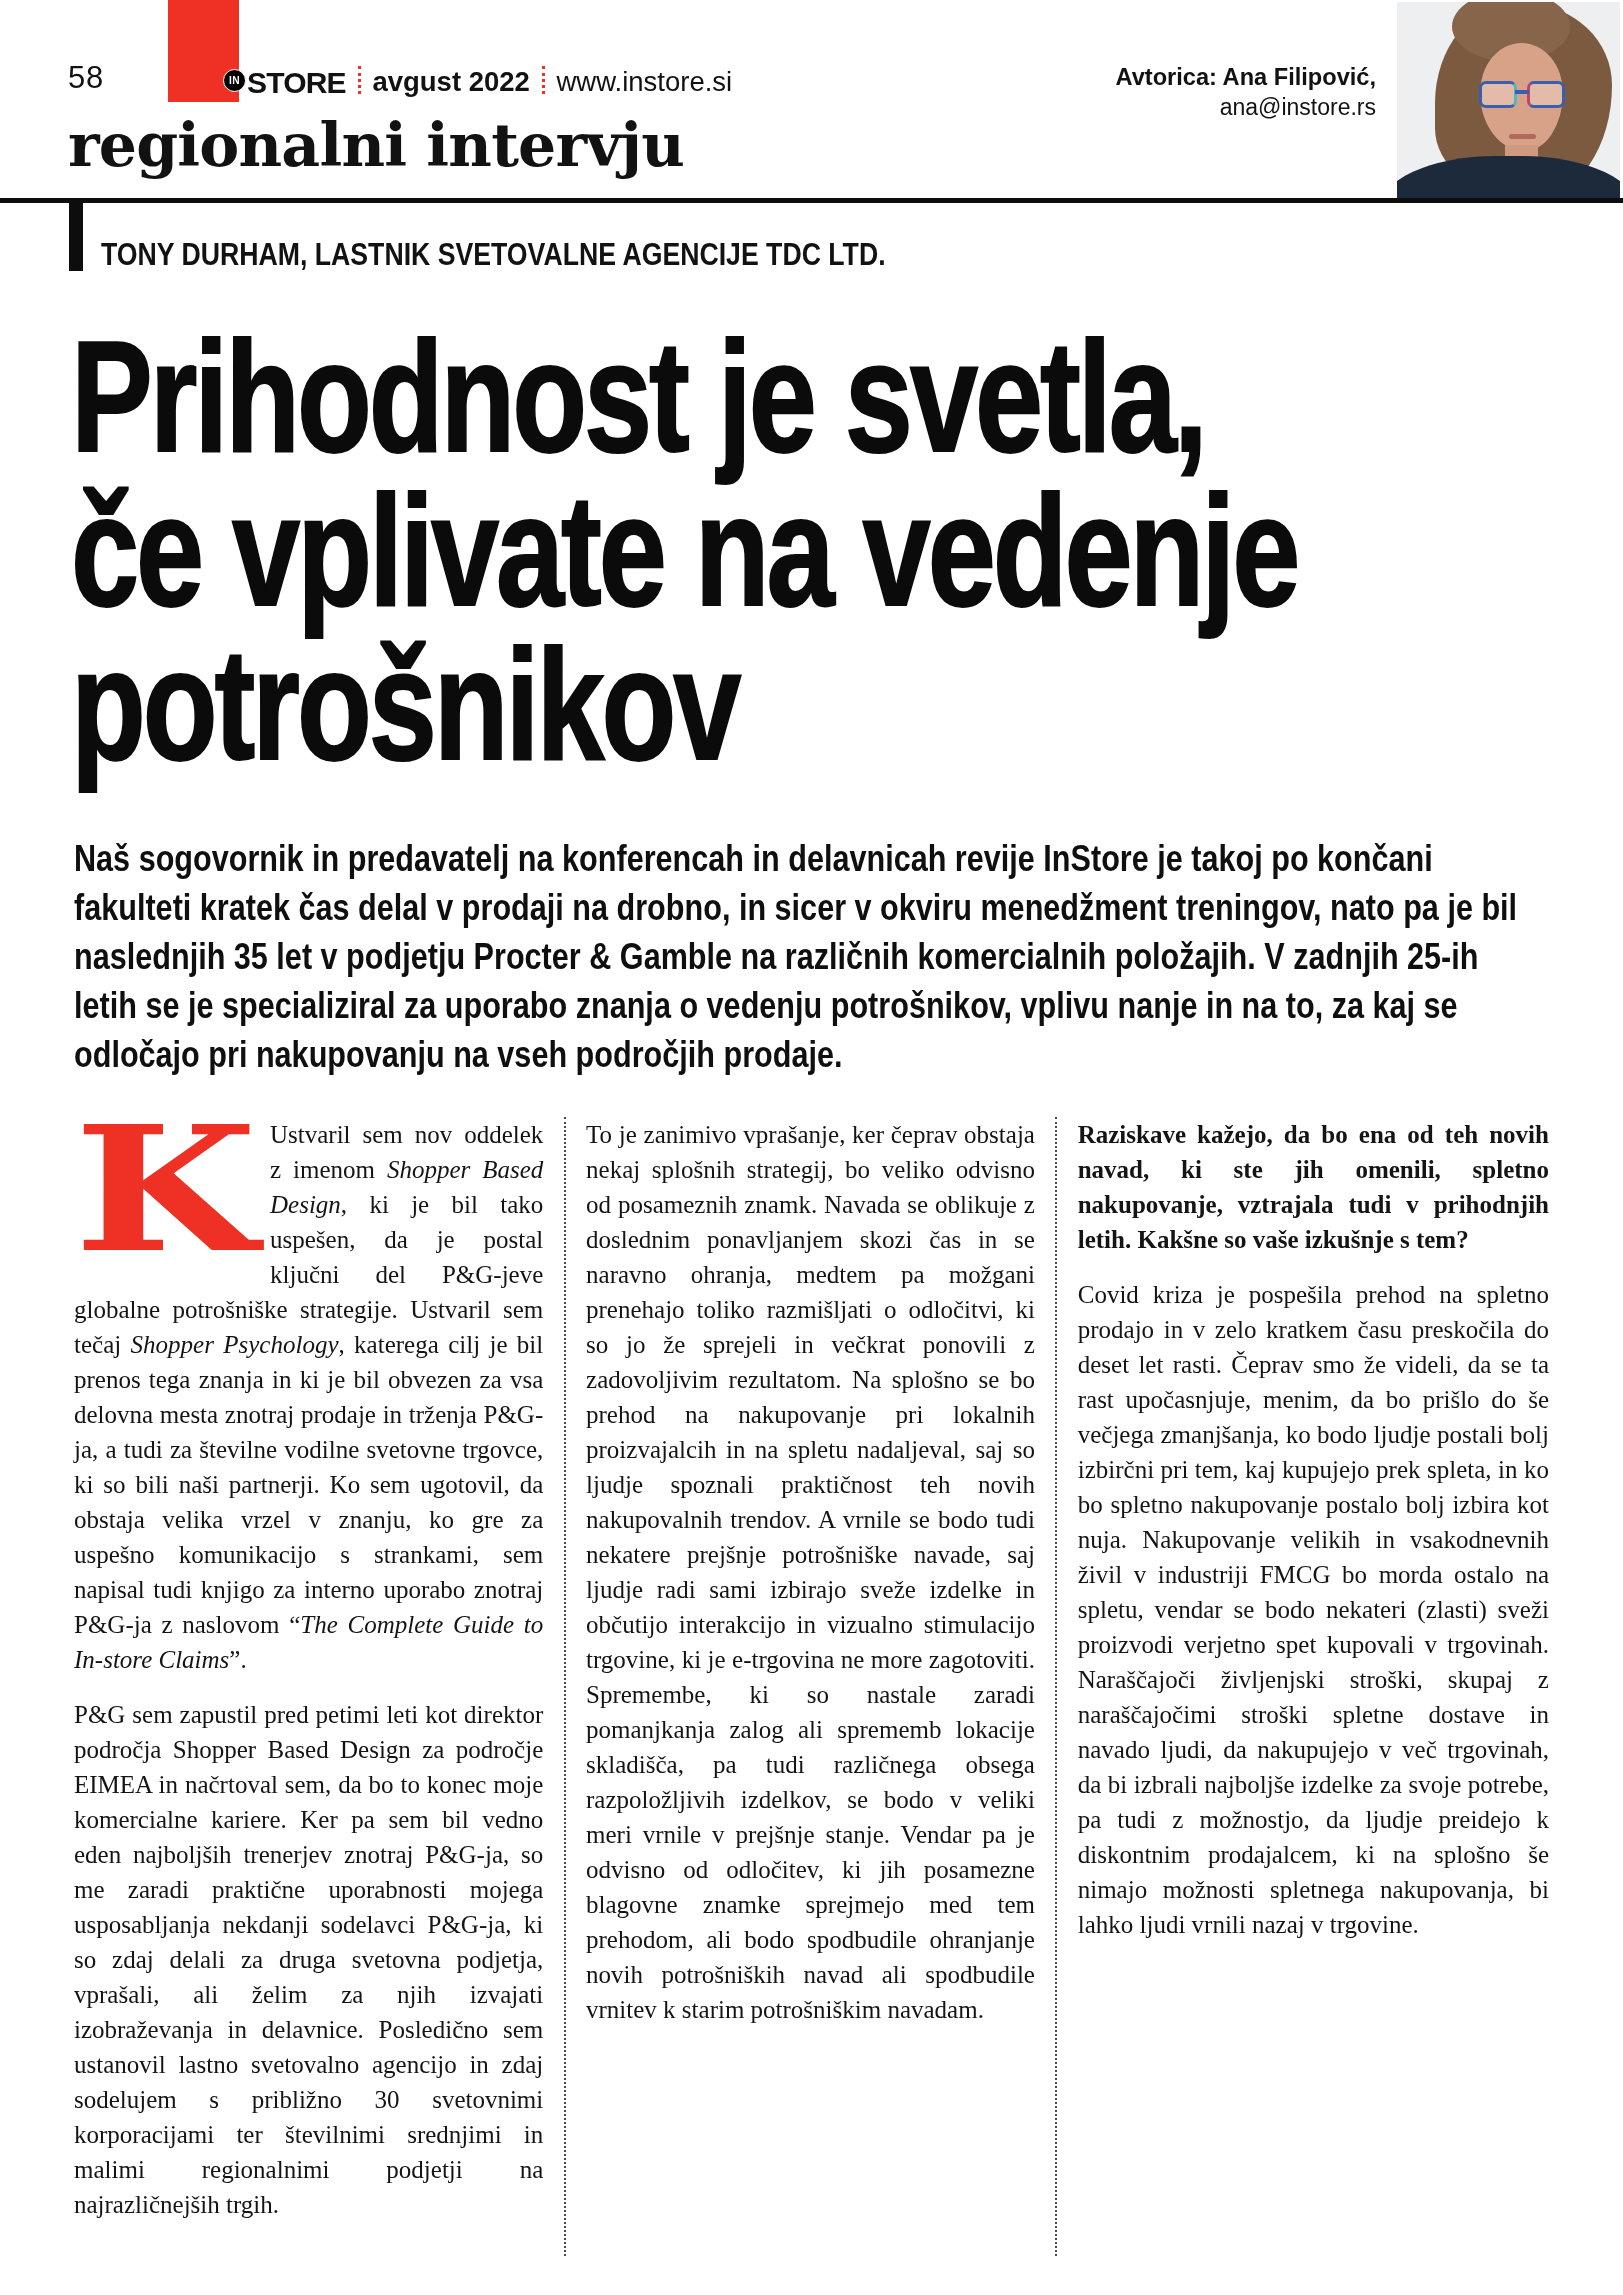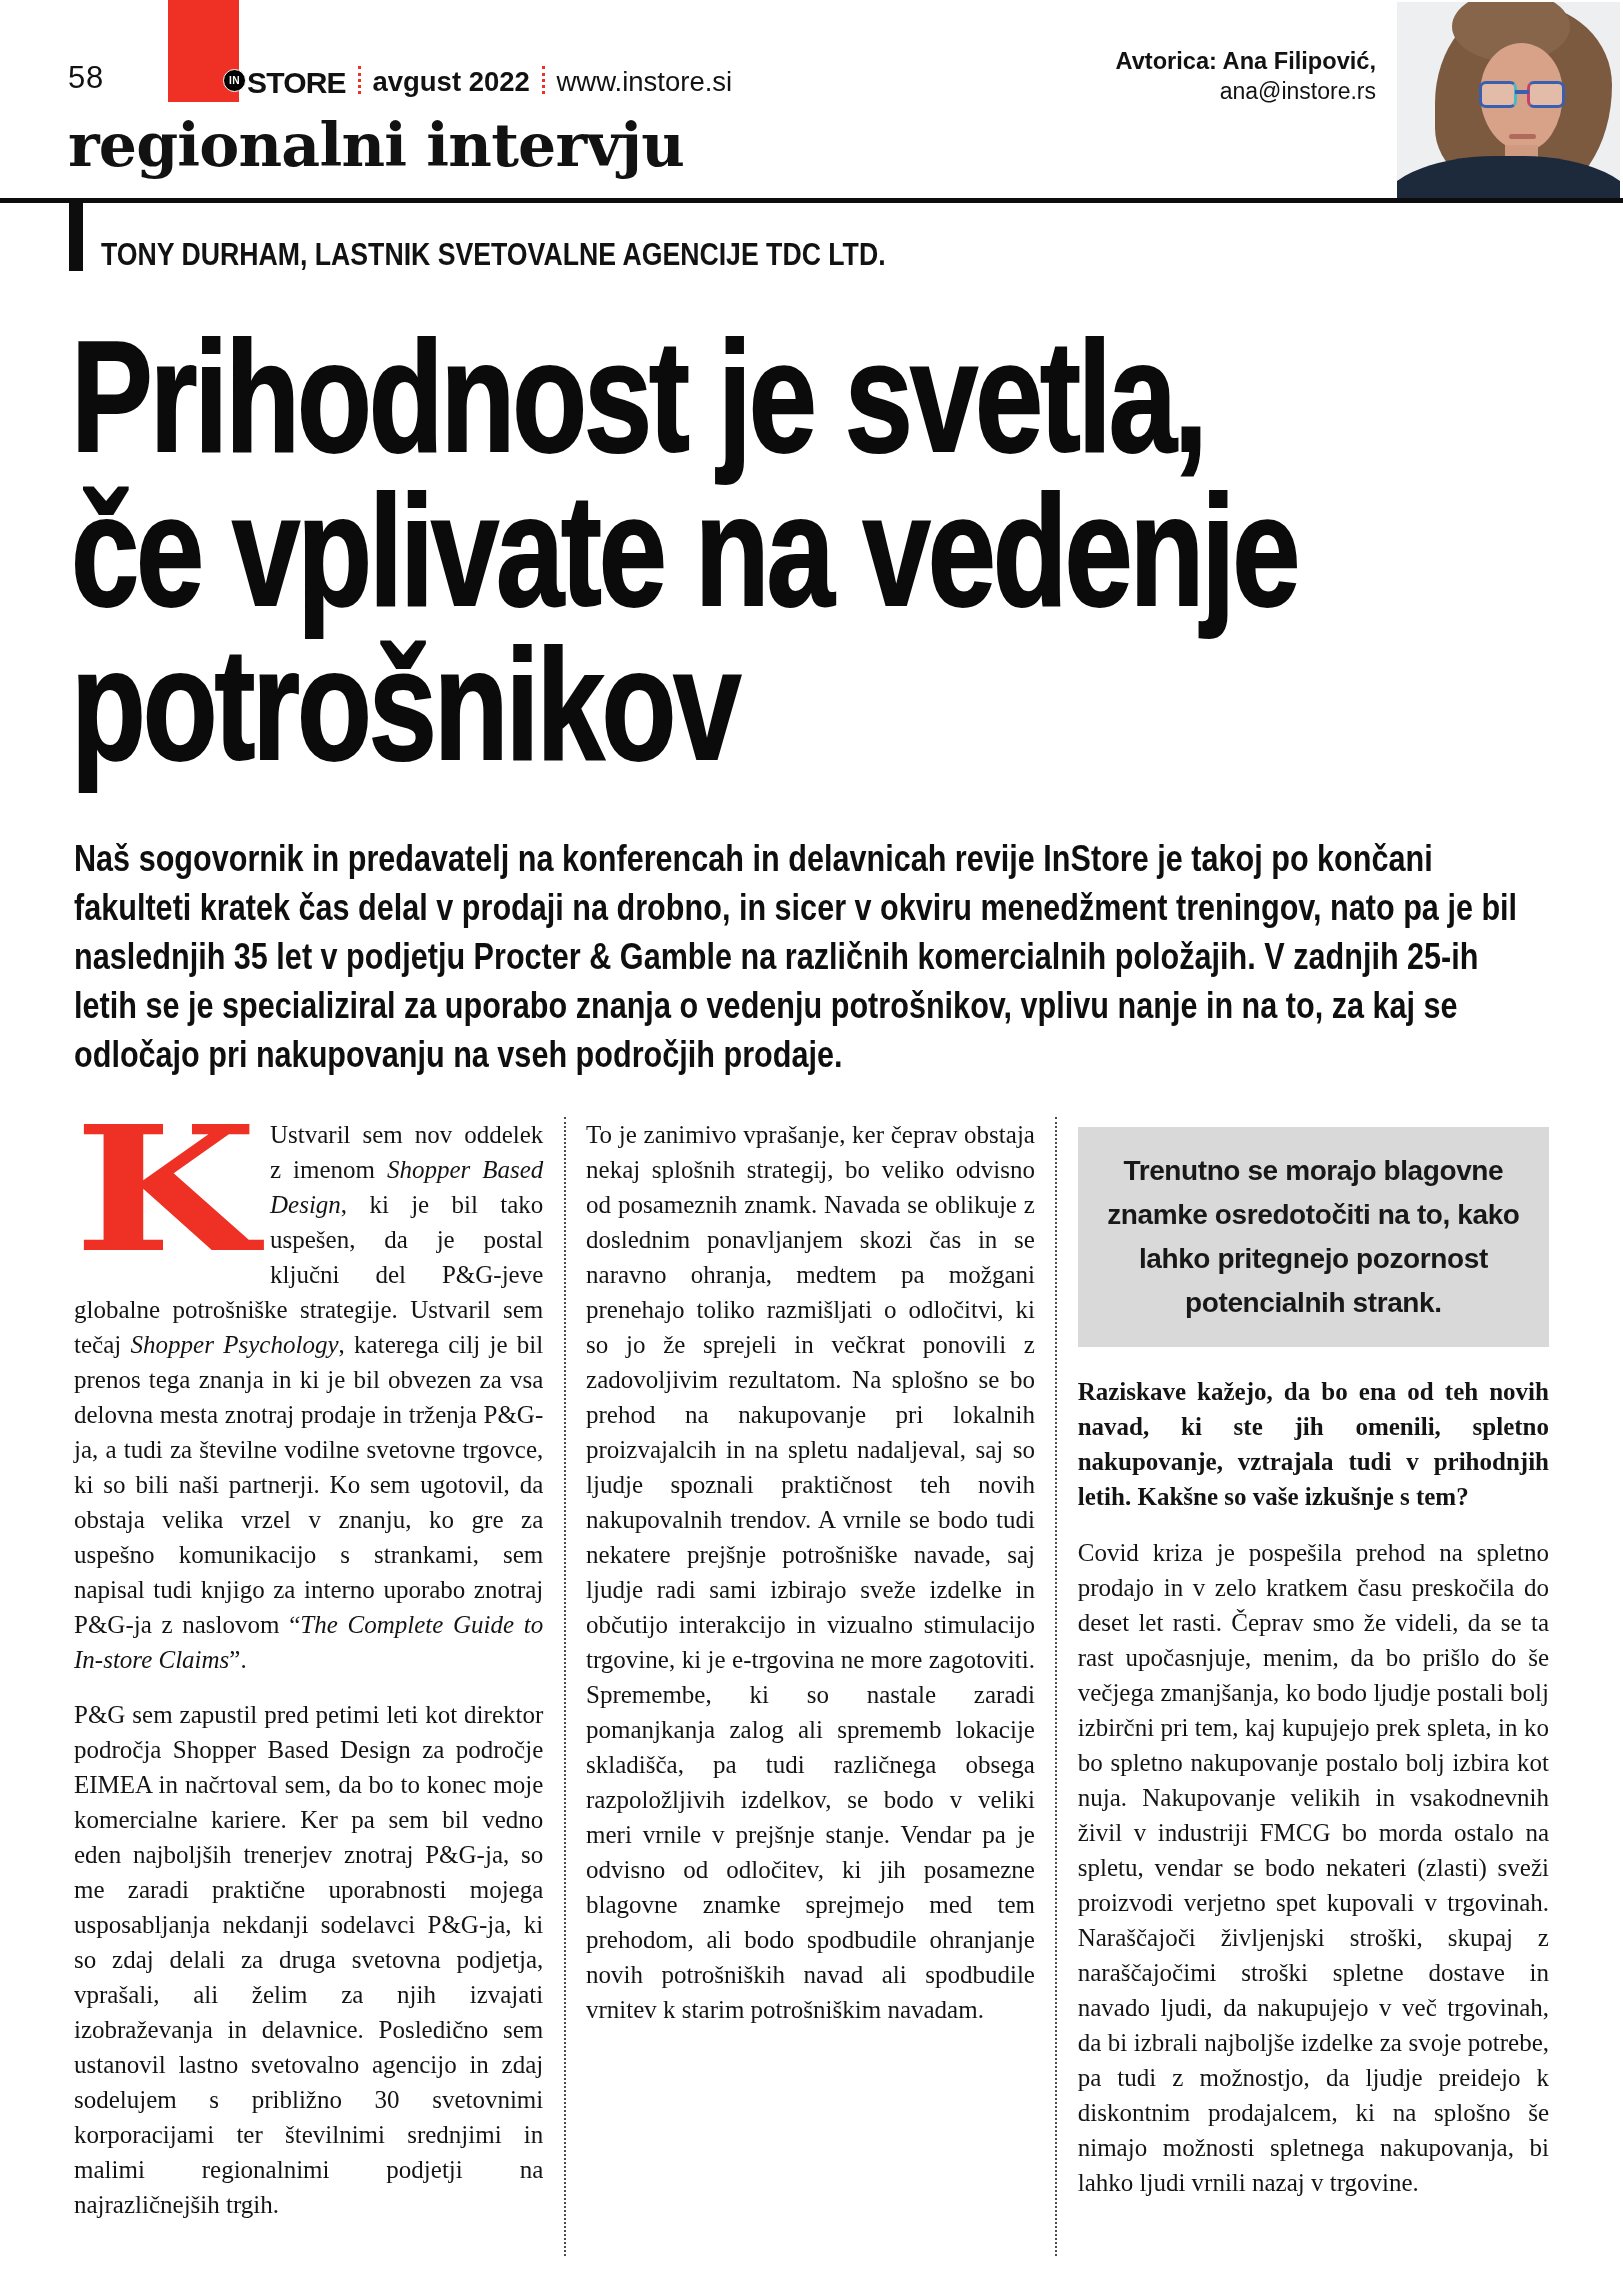--- a/index.html
+++ b/index.html
@@ -30,21 +30,21 @@
   }
   .masthead{position:absolute;left:247px;top:66px;display:flex;gap:11.8px;white-space:nowrap;}
   .m-store{font-size:30px;font-weight:700;letter-spacing:-0.8px;}
   .dot-sep{width:0;height:28px;border-left:3.1px dotted var(--red);}
   .m-issue{font-size:27.5px;font-weight:700;}
   .m-url{font-size:27.5px;font-weight:400;}
   .section-title{
     position:absolute;left:68px;top:110px;
     font-family:"DejaVu Serif",serif;font-weight:700;font-size:60px;letter-spacing:-0.8px;
   }
-  .author{position:absolute;right:247px;top:48px;text-align:right;line-height:1.15;}
+  .author{position:absolute;right:247px;top:64px;text-align:right;line-height:1.15;}
   .author-name{font-size:23.6px;font-weight:700;}
   .author-email{font-size:23px;font-weight:400;margin-top:2.4px;}
   
   .photo{position:absolute;left:1397px;top:2.4px;width:223px;height:198px;background:#edeff1;overflow:hidden;}
   .photo .hair{position:absolute;left:38px;top:1.6px;width:177px;height:193px;background:#7b5a40;
     border-radius:48% 52% 46% 54%/55% 45% 62% 38%;}
   .photo .hair2{position:absolute;left:55px;top:-11px;width:118px;height:71px;background:#87654a;border-radius:50%;}
   .photo .face{position:absolute;left:83px;top:41px;width:83px;height:108px;background:#d7a287;
     border-radius:50% 50% 46% 54%/46% 46% 54% 54%;}
   .photo .lens{position:absolute;top:79px;width:38px;height:27px;border:3.9px solid #3a5fae;border-radius:7px;
@@ -151,20 +151,19 @@
       <span class="dropcap">K</span>
       <p><span>Ustvaril sem nov oddelek z imenom </span><span class="it">Shopper Based Design</span><span>, ki je bil tako uspešen, da je postal ključni del P&amp;G-jeve globalne potrošniške strategije. Ustvaril sem tečaj </span><span class="it">Shopper Psychology</span><span>, katerega cilj je bil prenos tega znanja in ki je bil obvezen za vsa delovna mesta znotraj prodaje in trženja P&amp;G-ja, a tudi za številne vodilne svetovne trgovce, ki so bili naši partnerji. Ko sem ugotovil, da obstaja velika vrzel v znanju, ko gre za uspešno komunikacijo s strankami, sem napisal tudi knjigo za interno uporabo znotraj P&amp;G-ja z naslovom “</span><span class="it">The Complete Guide to In-store Claims</span><span>”.</span></p>
       <p>P&amp;G sem zapustil pred petimi leti kot direktor področja Shopper Based Design za področje EIMEA in načrtoval sem, da bo to konec moje komercialne kariere. Ker pa sem bil vedno eden najboljših trenerjev znotraj P&amp;G-ja, so me zaradi praktične uporabnosti mojega usposabljanja nekdanji sodelavci P&amp;G-ja, ki so zdaj delali za druga svetovna podjetja, vprašali, ali želim za njih izvajati izobraževanja in delavnice. Posledično sem ustanovil lastno svetovalno agencijo in zdaj sodelujem s približno 30 svetovnimi korporacijami ter številnimi srednjimi in malimi regionalnimi podjetji na najrazličnejših trgih.</p>
     </div>
 
     <div class="col mid">
       <p>To je zanimivo vprašanje, ker čeprav obstaja nekaj splošnih strategij, bo veliko odvisno od posameznih znamk. Navada se oblikuje z doslednim ponavljanjem skozi čas in se naravno ohranja, medtem pa možgani prenehajo toliko razmišljati o odločitvi, ki so jo že sprejeli in večkrat ponovili z zadovoljivim rezultatom. Na splošno se bo prehod na nakupovanje pri lokalnih proizvajalcih in na spletu nadaljeval, saj so ljudje spoznali praktičnost teh novih nakupovalnih trendov. A vrnile se bodo tudi nekatere prejšnje potrošniške navade, saj ljudje radi sami izbirajo sveže izdelke in občutijo interakcijo in vizualno stimulacijo trgovine, ki je e-trgovina ne more zagotoviti. Spremembe, ki so nastale zaradi pomanjkanja zalog ali sprememb lokacije skladišča, pa tudi različnega obsega razpoložljivih izdelkov, se bodo v veliki meri vrnile v prejšnje stanje. Vendar pa je odvisno od odločitev, ki jih posamezne blagovne znamke sprejmejo med tem prehodom, ali bodo spodbudile ohranjanje novih potrošniških navad ali spodbudile vrnitev k starim potrošniškim navadam.</p>
     </div>
 
     <div class="col last">
-      <div class="pullquote">Trenutno se morajo blagovne znamke osredotočiti na to, kako lahko pritegnejo pozornost potencialnih strank.</div>
       <p class="q">Raziskave kažejo, da bo ena od teh novih navad, ki ste jih omenili, spletno nakupovanje, vztrajala tudi v prihodnjih letih. Kakšne so vaše izkušnje s tem?</p>
       <p>Covid kriza je pospešila prehod na spletno prodajo in v zelo kratkem času preskočila do deset let rasti. Čeprav smo že videli, da se ta rast upočasnjuje, menim, da bo prišlo do še večjega zmanjšanja, ko bodo ljudje postali bolj izbirčni pri tem, kaj kupujejo prek spleta, in ko bo spletno nakupovanje postalo bolj izbira kot nuja. Nakupovanje velikih in vsakodnevnih živil v industriji FMCG bo morda ostalo na spletu, vendar se bodo nekateri (zlasti) sveži proizvodi verjetno spet kupovali v trgovinah. Naraščajoči življenjski stroški, skupaj z naraščajočimi stroški spletne dostave in navado ljudi, da nakupujejo v več trgovinah, da bi izbrali najboljše izdelke za svoje potrebe, pa tudi z možnostjo, da ljudje preidejo k diskontnim prodajalcem, ki na splošno še nimajo možnosti spletnega nakupovanja, bi lahko ljudi vrnili nazaj v trgovine.</p>
     </div>
 
   </div>
 </div>
 
 
 </body></html>

